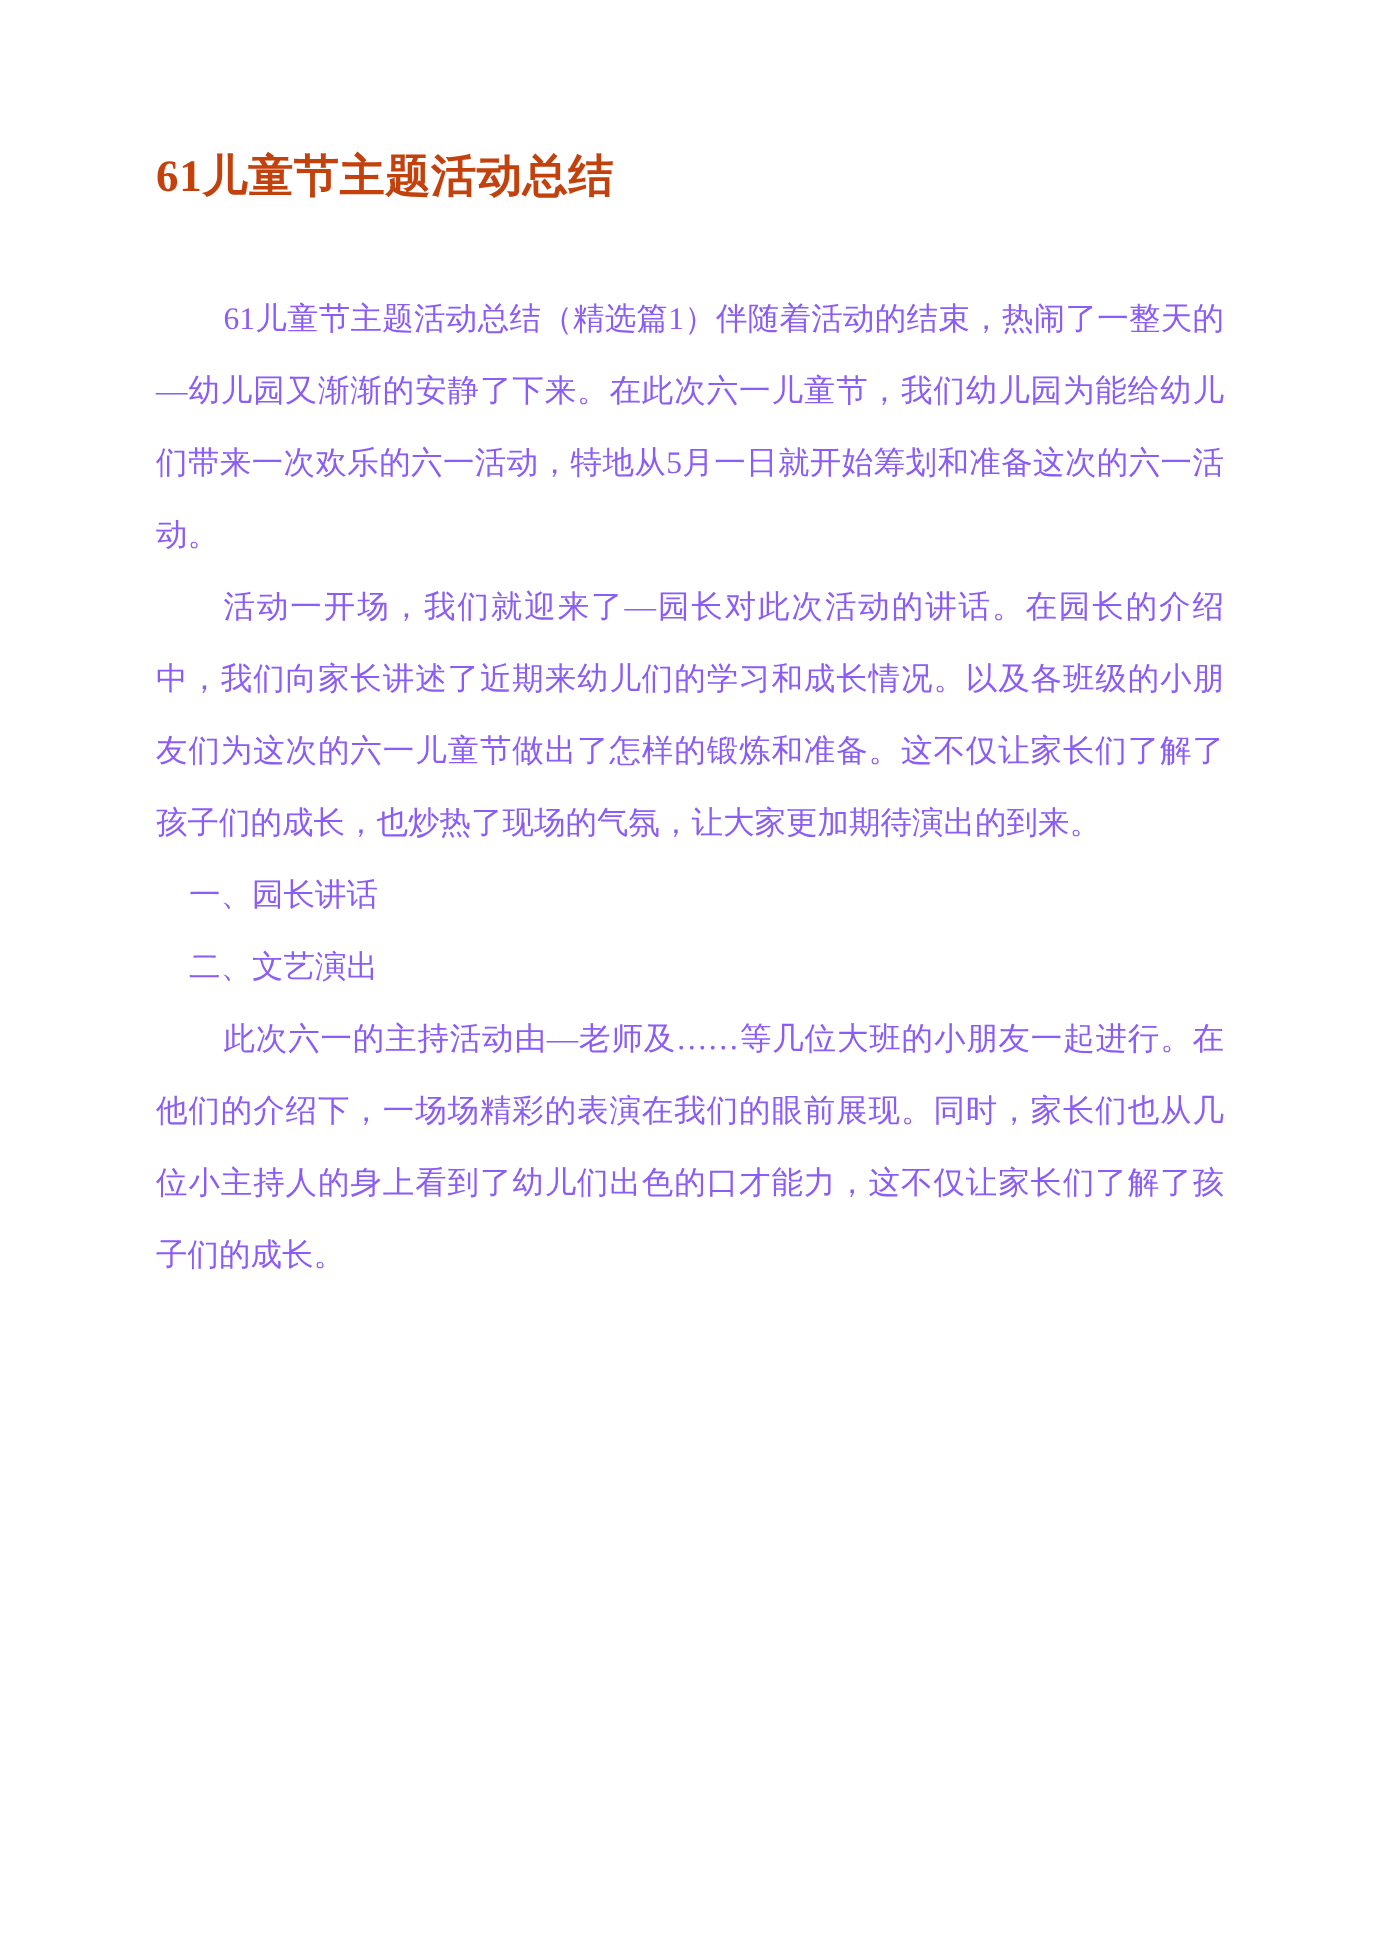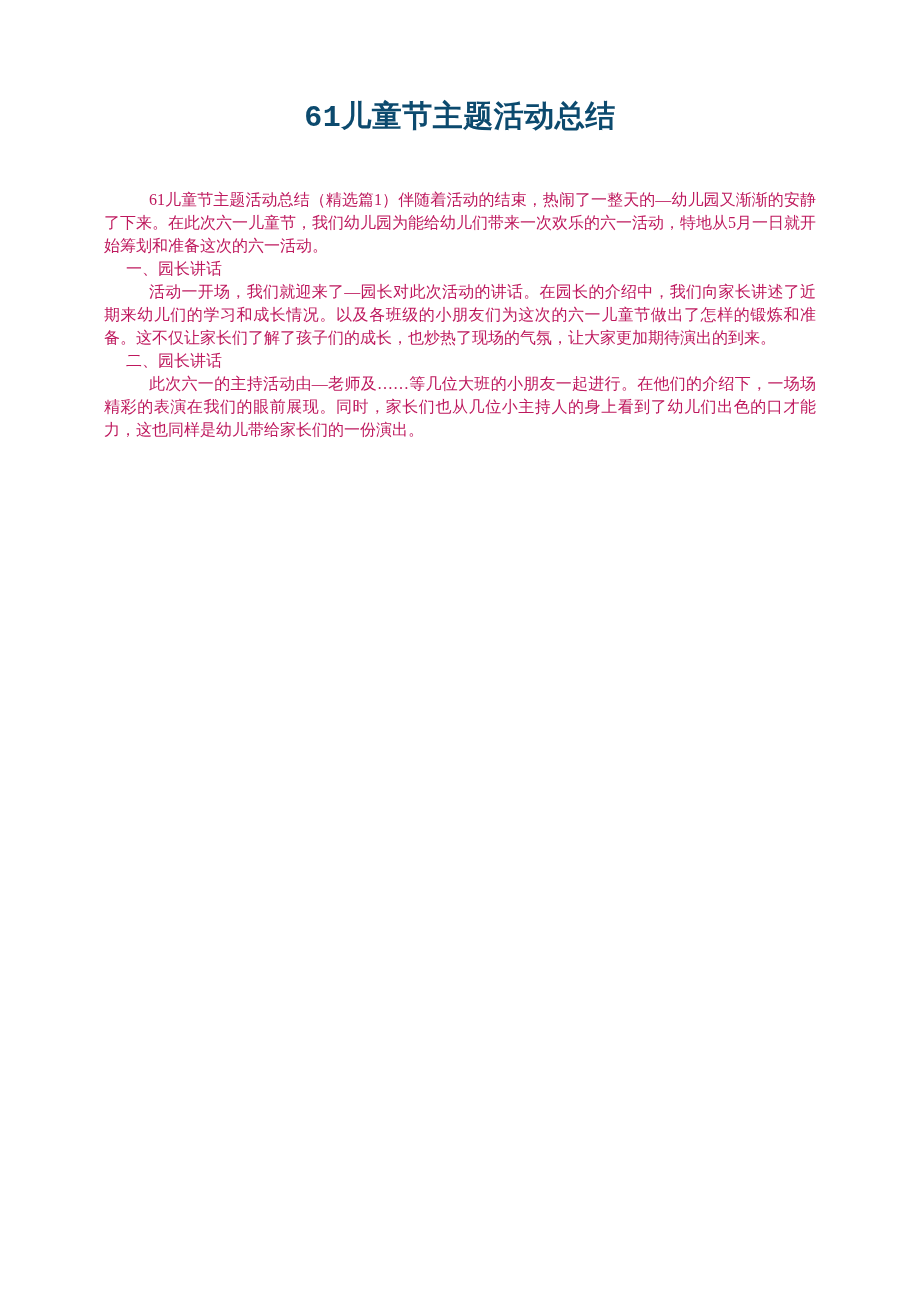--- a/index.html
+++ b/index.html
@@ -22,52 +22,52 @@
     box-sizing: border-box;
     padding: 0;
   }
   .doc-body {
     position: absolute;
     left: 104px;
     top: 96px;
     width: 712px;
   }
   .doc-title {
-    font-family: Liberation Mono, monospace;
+    font-family: Liberation Serif, serif;
     font-weight: bold;
     font-size: 30px;
     line-height: 44px;
-    text-align: center;
+    text-align: left;
     letter-spacing: 0.5px;
     margin: 0 0 48px 0;
-    color: #0c4a6e;
+    color: #c2410c;
   }
   .para {
     font-family: "Liberation Serif", "DejaVu Serif", serif;
-    font-size: 16px;
-    line-height: 23px;
+    font-size: 21px;
+    line-height: 48px;
     text-align: justify;
     text-justify: inter-ideograph;
     margin: 0;
-    color: #be185d;
+    color: #8b5cf6;
     text-indent: 45px;
   }
   .para + .para {
     margin-top: 0;
   }
   .heading-para {
     text-indent: 22px;
   }
 </style>
 </head>
 <body>
 
 <div class="page">
   <div class="doc-body">
     <h1 class="doc-title">61儿童节主题活动总结</h1>
 
     <p class="para">61儿童节主题活动总结（精选篇1）伴随着活动的结束，热闹了一整天的—幼儿园又渐渐的安静了下来。在此次六一儿童节，我们幼儿园为能给幼儿们带来一次欢乐的六一活动，特地从5月一日就开始筹划和准备这次的六一活动。</p>
+    <p class="para">活动一开场，我们就迎来了—园长对此次活动的讲话。在园长的介绍中，我们向家长讲述了近期来幼儿们的学习和成长情况。以及各班级的小朋友们为这次的六一儿童节做出了怎样的锻炼和准备。这不仅让家长们了解了孩子们的成长，也炒热了现场的气氛，让大家更加期待演出的到来。</p>
     <p class="para heading-para">一、园长讲话</p>
-    <p class="para">活动一开场，我们就迎来了—园长对此次活动的讲话。在园长的介绍中，我们向家长讲述了近期来幼儿们的学习和成长情况。以及各班级的小朋友们为这次的六一儿童节做出了怎样的锻炼和准备。这不仅让家长们了解了孩子们的成长，也炒热了现场的气氛，让大家更加期待演出的到来。</p>
-    <p class="para heading-para">二、园长讲话</p>
-    <p class="para">此次六一的主持活动由—老师及……等几位大班的小朋友一起进行。在他们的介绍下，一场场精彩的表演在我们的眼前展现。同时，家长们也从几位小主持人的身上看到了幼儿们出色的口才能力，这也同样是幼儿带给家长们的一份演出。</p>
+    <p class="para heading-para">二、文艺演出</p>
+    <p class="para">此次六一的主持活动由—老师及……等几位大班的小朋友一起进行。在他们的介绍下，一场场精彩的表演在我们的眼前展现。同时，家长们也从几位小主持人的身上看到了幼儿们出色的口才能力，这不仅让家长们了解了孩子们的成长。</p>
   </div>
 </div>
 
 </body></html>

